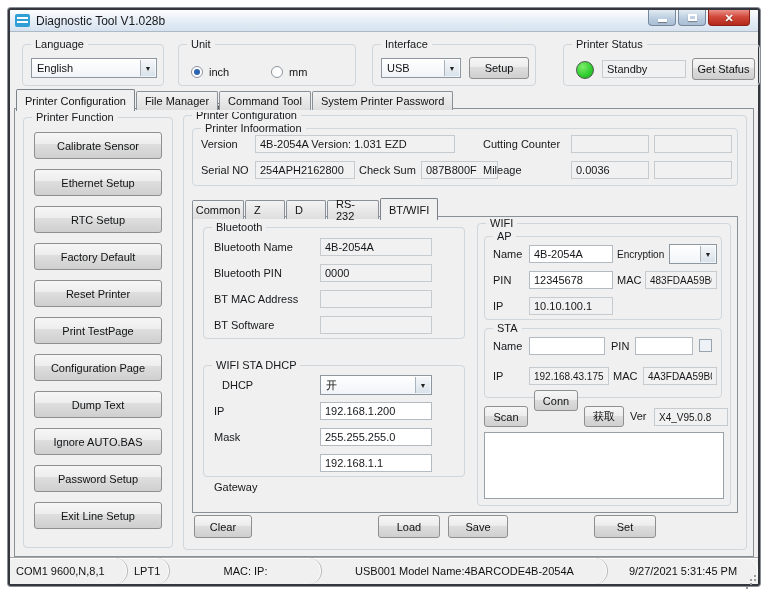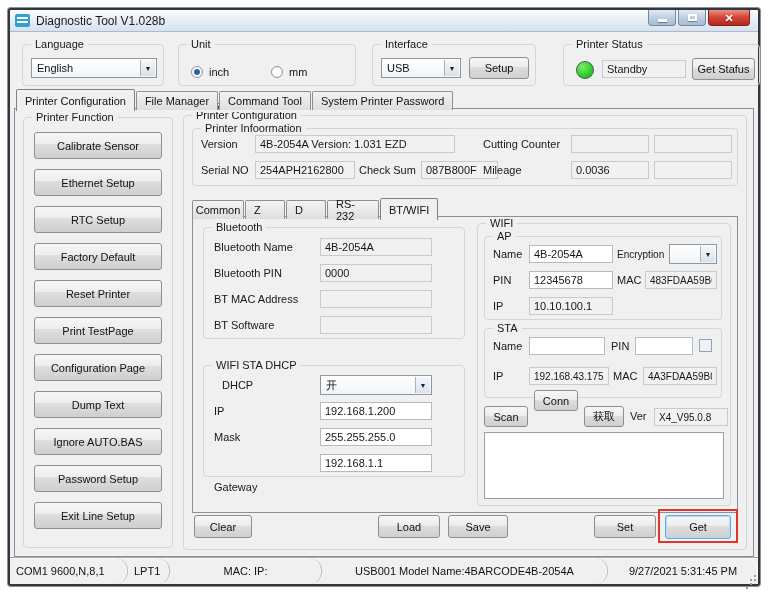--- a/index.html
+++ b/index.html
@@ -271,23 +271,20 @@
           <input class="field ro small" style="left: 176px; top: 184px; width: 74px;" value="X4_V95.0.8">
           <div class="listbox"></div>
         </div>
       </div>
 
       <div class="actions">
         <button class="btn" style="left:2px;top:6px;width:58px;height:23px;">Clear</button>
         <button class="btn" style="left:186px;top:6px;width:62px;height:23px;">Load</button>
         <button class="btn" style="left:256px;top:6px;width:60px;height:23px;">Save</button>
         <button class="btn" style="left:402px;top:6px;width:62px;height:23px;">Set</button>
-        <div class="redbox">
-          <button class="btn getbtn">Get</button>
-        </div>
       </div>
     </div>
   </div>
 
   <div class="statusbar">
     <div class="sseg left" style="width:118px;">COM1 9600,N,8,1</div>
     <div class="sseg left" style="width:42px;">LPT1</div>
     <div class="sseg" style="flex:1;">MAC: IP:</div>
     <div class="sseg" style="width:286px;">USB001 Model Name:4BARCODE4B-2054A</div>
     <div class="sseg" style="width:150px;border-right:none;">9/27/2021 5:31:45 PM</div>

